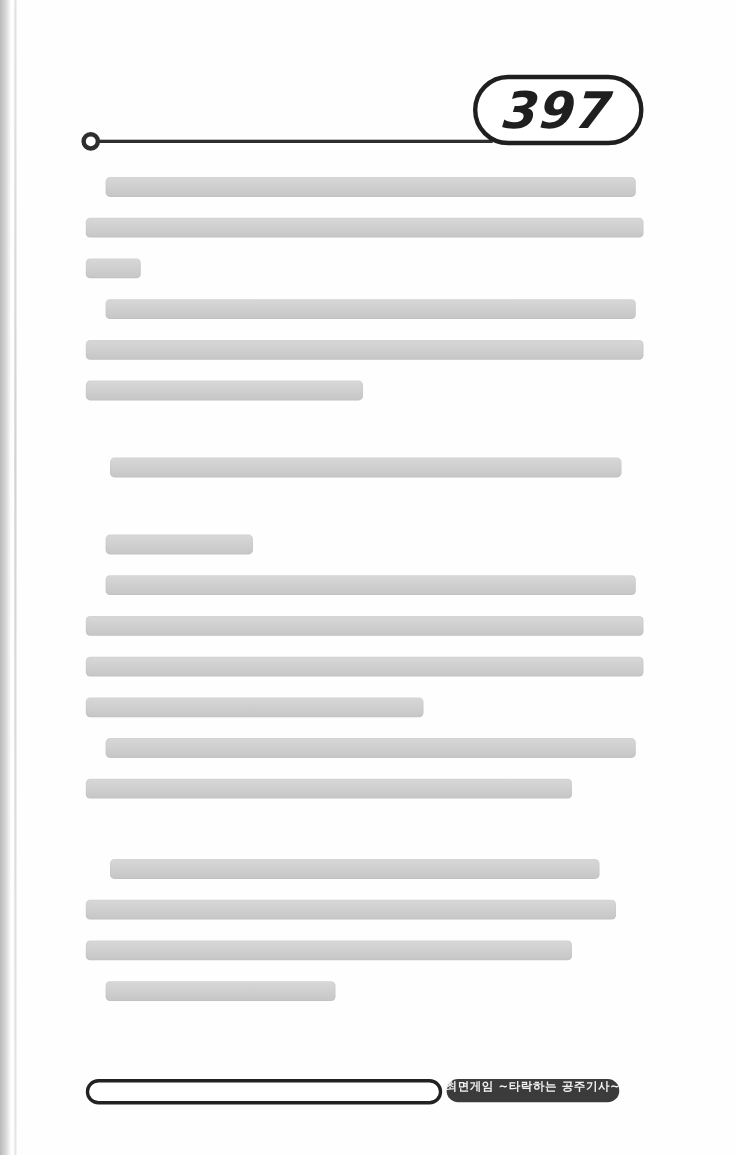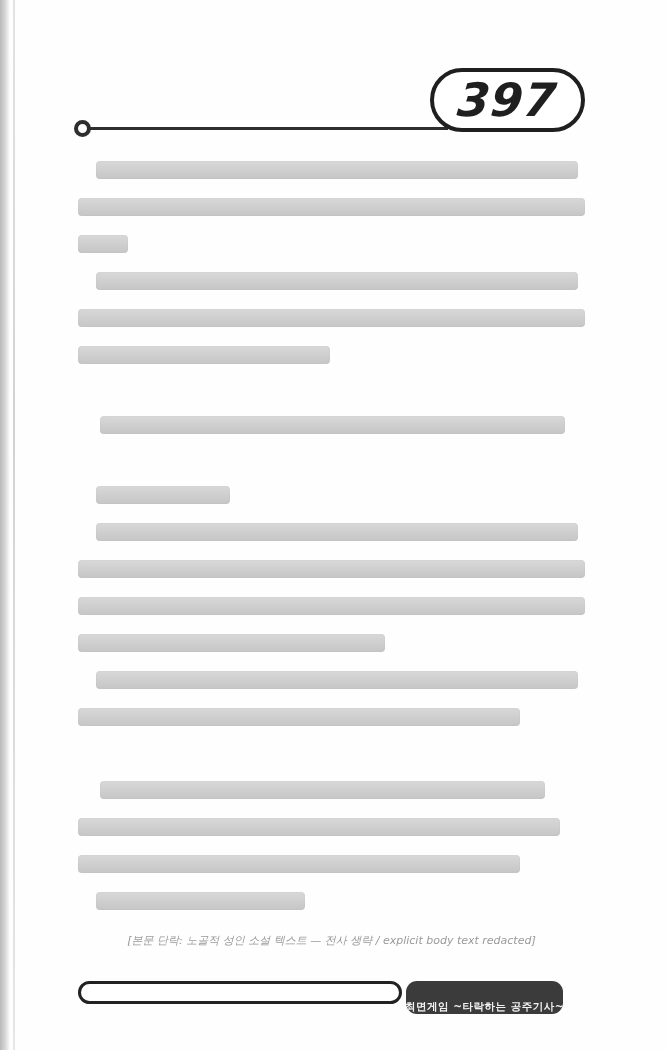--- a/index.html
+++ b/index.html
@@ -50,23 +50,23 @@
     font-family:"DejaVu Sans","Liberation Sans",sans-serif;
     font-size:11px;font-style:italic;color:#9a9a9a;text-align:center;
   }
 
   
   .foot-pill{
     position:absolute;left:78px;top:981px;width:318px;height:17px;
     border:3px solid #222;border-radius:12px;background:#fff;
   }
   .foot-badge{
-    position:absolute;left:406px;top:981px;width:157px;height:33px;
+    position:absolute;left:406px;top:981px;width:157px;height:21px;
     background:#3b3b3b;border-radius:11px;
-    display:flex;align-items:flex-end;justify-content:center;
+    display:flex;align-items:flex-start;justify-content:center;
   }
   .foot-badge span{
     font-family:"DejaVu Sans","Liberation Sans",sans-serif;
     font-size:10.5px;font-weight:bold;color:#f2f2f2;white-space:nowrap;
     letter-spacing:0.5px;
   }
 </style>
 </head>
 <body>
 
@@ -96,20 +96,19 @@
       <div class="rline" style="left: 78px; top: 597px; width: 507px;"></div>
       <div class="rline" style="left: 78px; top: 634px; width: 307px;"></div>
       <div class="rline" style="left: 96px; top: 671px; width: 482px;"></div>
       <div class="rline" style="left: 78px; top: 708px; width: 442px;"></div>
       <div class="rline" style="left: 100px; top: 781px; width: 445px;"></div>
       <div class="rline" style="left: 78px; top: 818px; width: 482px;"></div>
       <div class="rline" style="left: 78px; top: 855px; width: 442px;"></div>
       <div class="rline" style="left: 96px; top: 892px; width: 209px;"></div>
     </div>
 
-  <div class="notice">[본문 단락: 노골적 성인 소설 텍스트 — 전사 생략 / explicit body text redacted]</div>
 
   <div class="foot-pill"></div>
   <div class="foot-badge">
     <span>최면게임 ~타락하는 공주기사~</span>
   </div>
 
 </div>
 
 </body></html>

